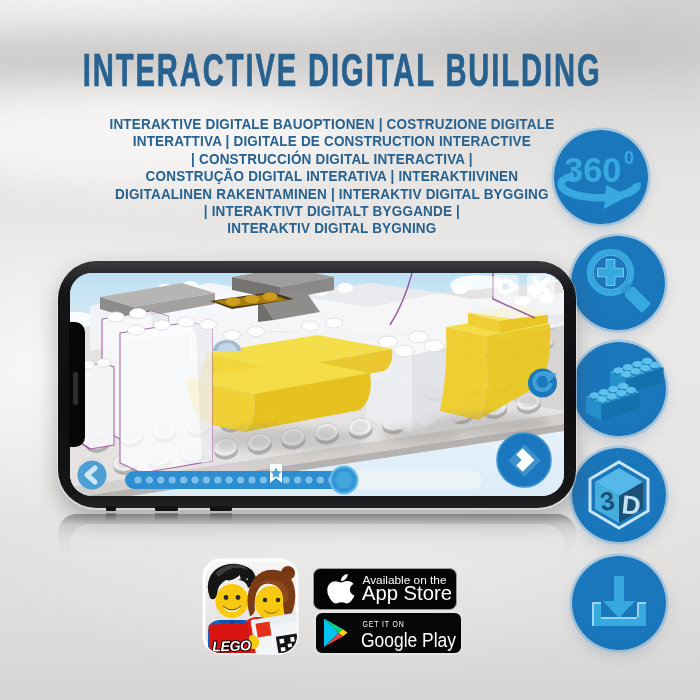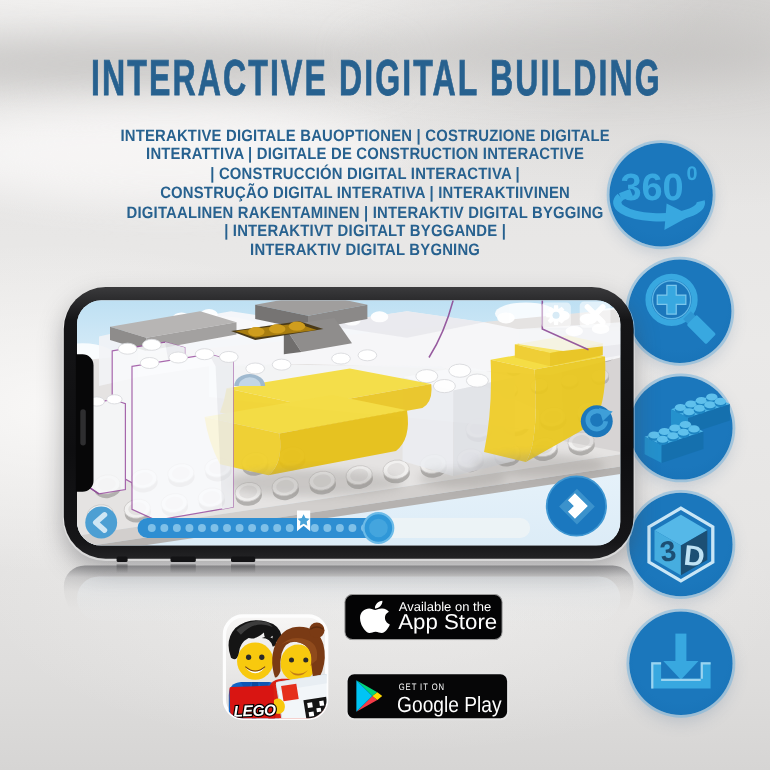--- a/index.html
+++ b/index.html
@@ -31,21 +31,21 @@
   #notch{position:absolute;left:69px;top:322px;width:16px;height:125px;background:#070708;
          border-radius:0 10px 10px 0;}
   #notch .slot{position:absolute;left:4px;top:50px;width:5px;height:33px;border-radius:3px;background:#2e2e30;}
   #reflection{position:absolute;left:58px;top:514px;width:518px;height:60px;border-radius:28px 28px 60px 60px;
               background:linear-gradient(180deg,rgba(90,90,94,0.55) 0%,rgba(150,150,153,0.30) 18%,rgba(210,209,208,0.35) 40%,rgba(228,227,226,0.2) 70%,rgba(232,231,230,0) 100%);}
   #reflection .inner{position:absolute;left:12px;top:10px;width:494px;height:40px;border-radius:20px;
               background:linear-gradient(180deg,rgba(235,240,244,0.55),rgba(235,240,244,0.08) 80%);}
   .btnmark{position:absolute;height:5px;background:#131315;border-radius:1.5px;top:506px;}
   
   #legoicon{position:absolute;left:202px;top:558px;}
-  #appstore{position:absolute;left:313px;top:540px;}
+  #appstore{position:absolute;left:313px;top:568px;}
   #gplay{position:absolute;left:314px;top:611px;text-decoration:underline;}
 </style>
 </head>
 <body>
 
   <div class="blob" style="left:-120px;top:32px;width:480px;height:52px;background:rgba(182,180,178,0.6);"></div>
   <div class="blob" style="left:320px;top:26px;width:400px;height:48px;background:rgba(190,188,186,0.55);"></div>
   <div class="blob" style="left:-60px;top:95px;width:420px;height:90px;background:rgba(252,251,250,0.65);"></div>
 
   <div id="title">

